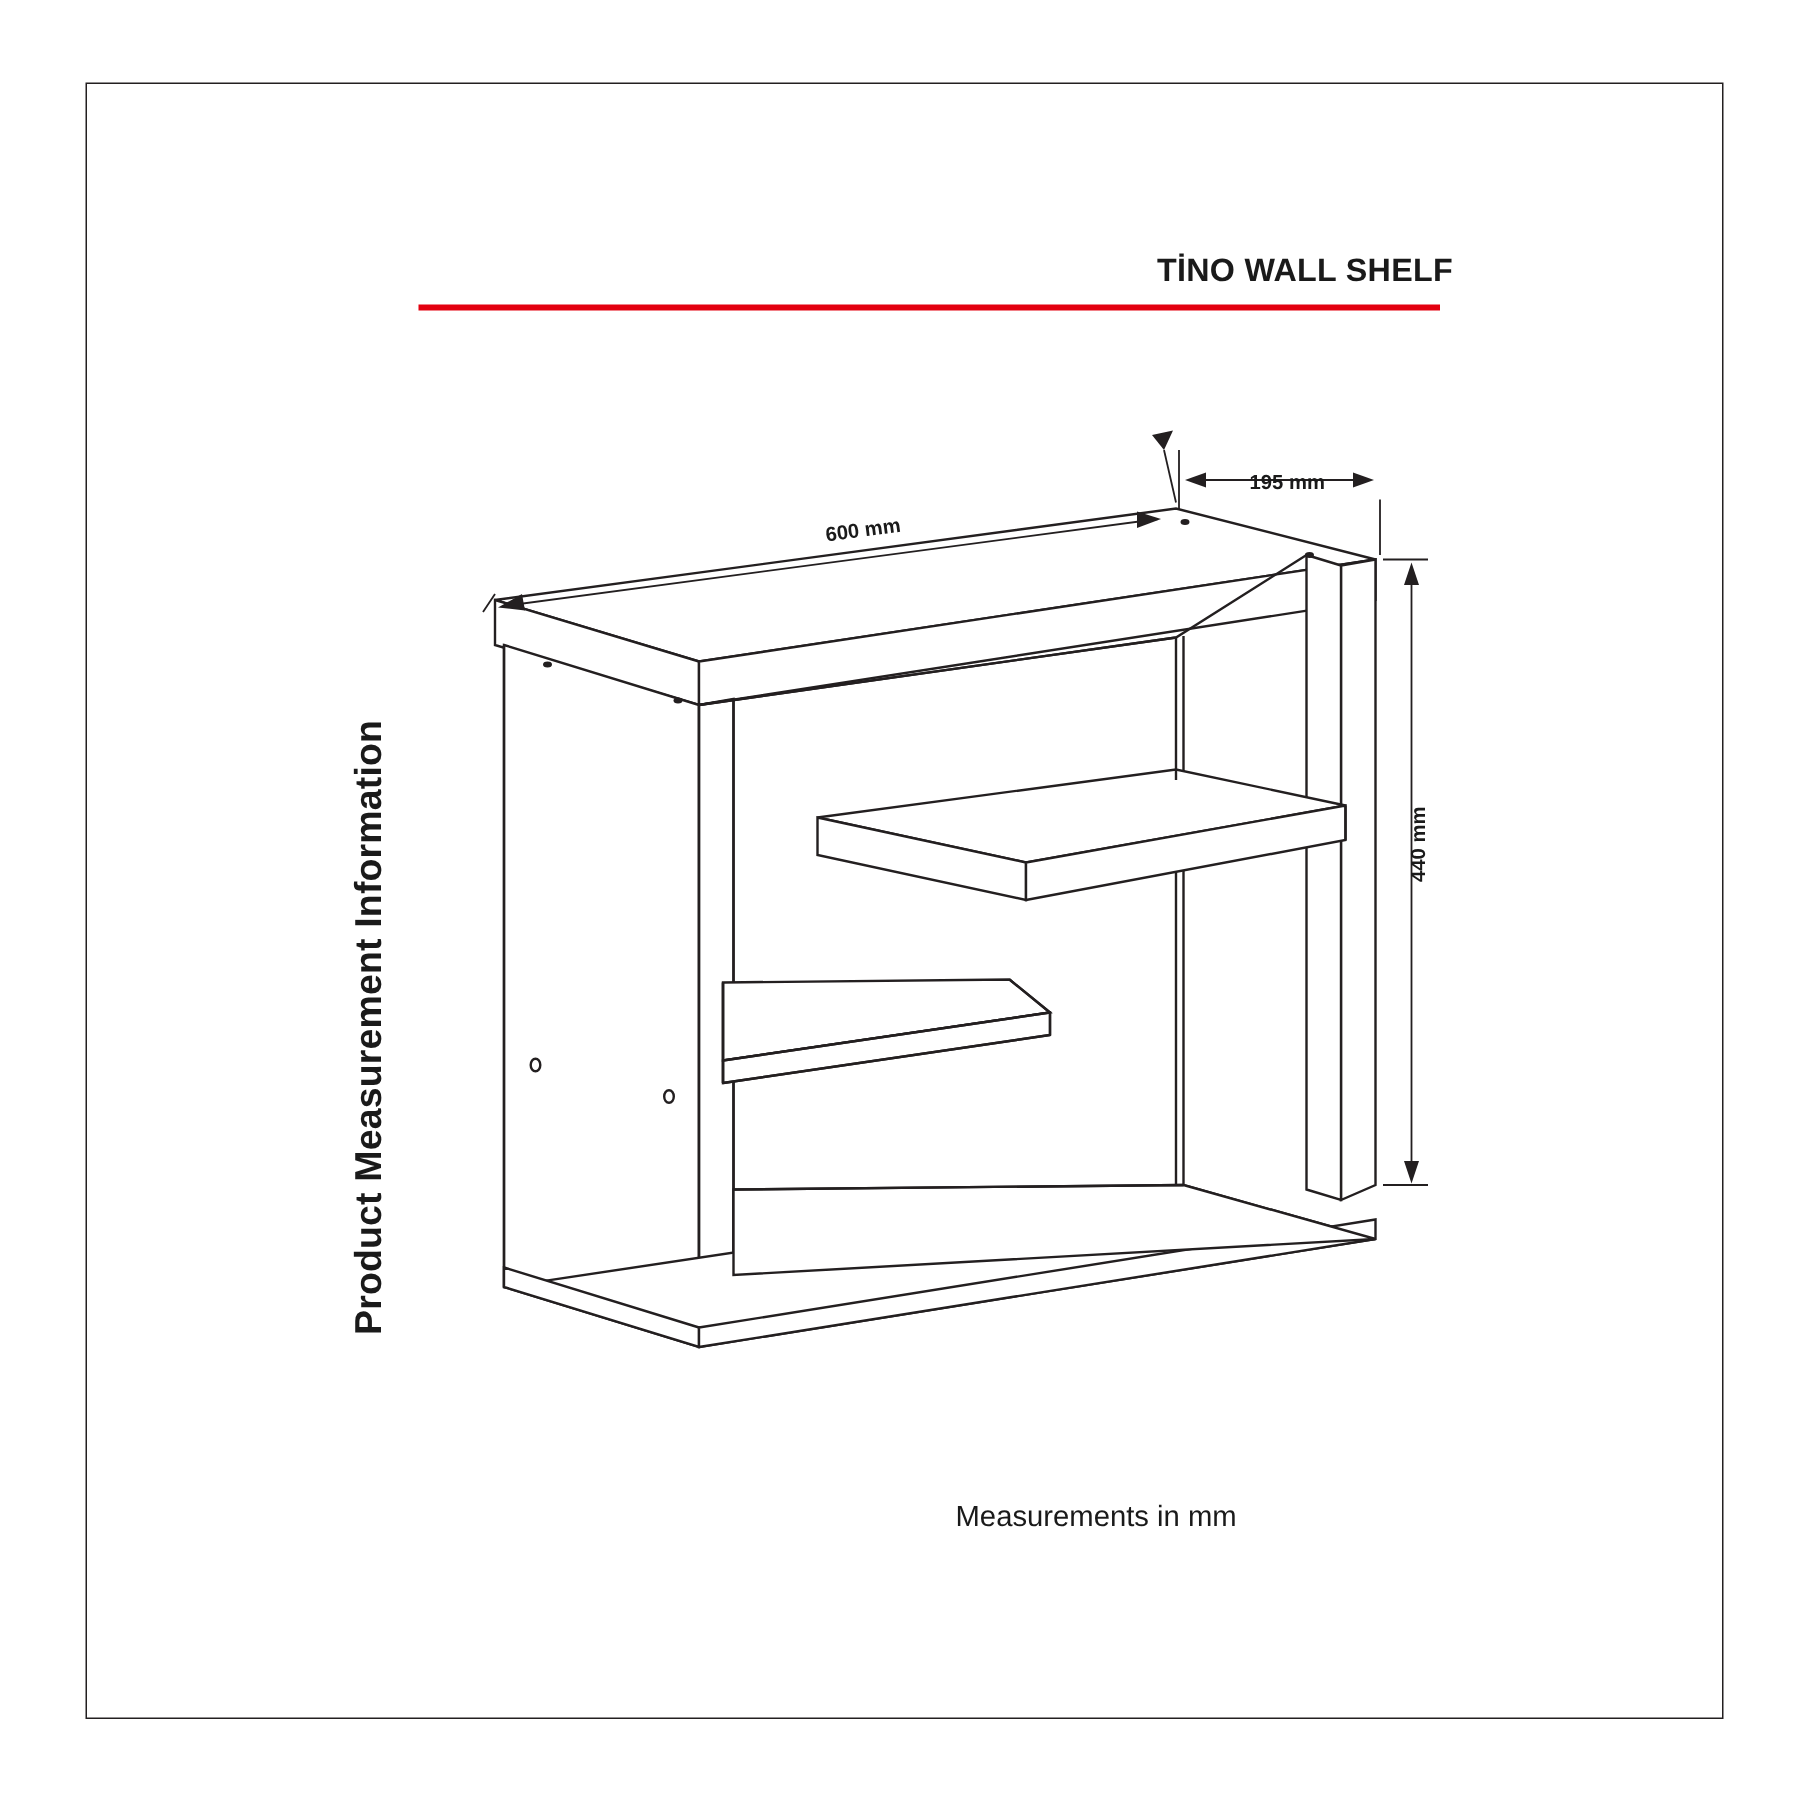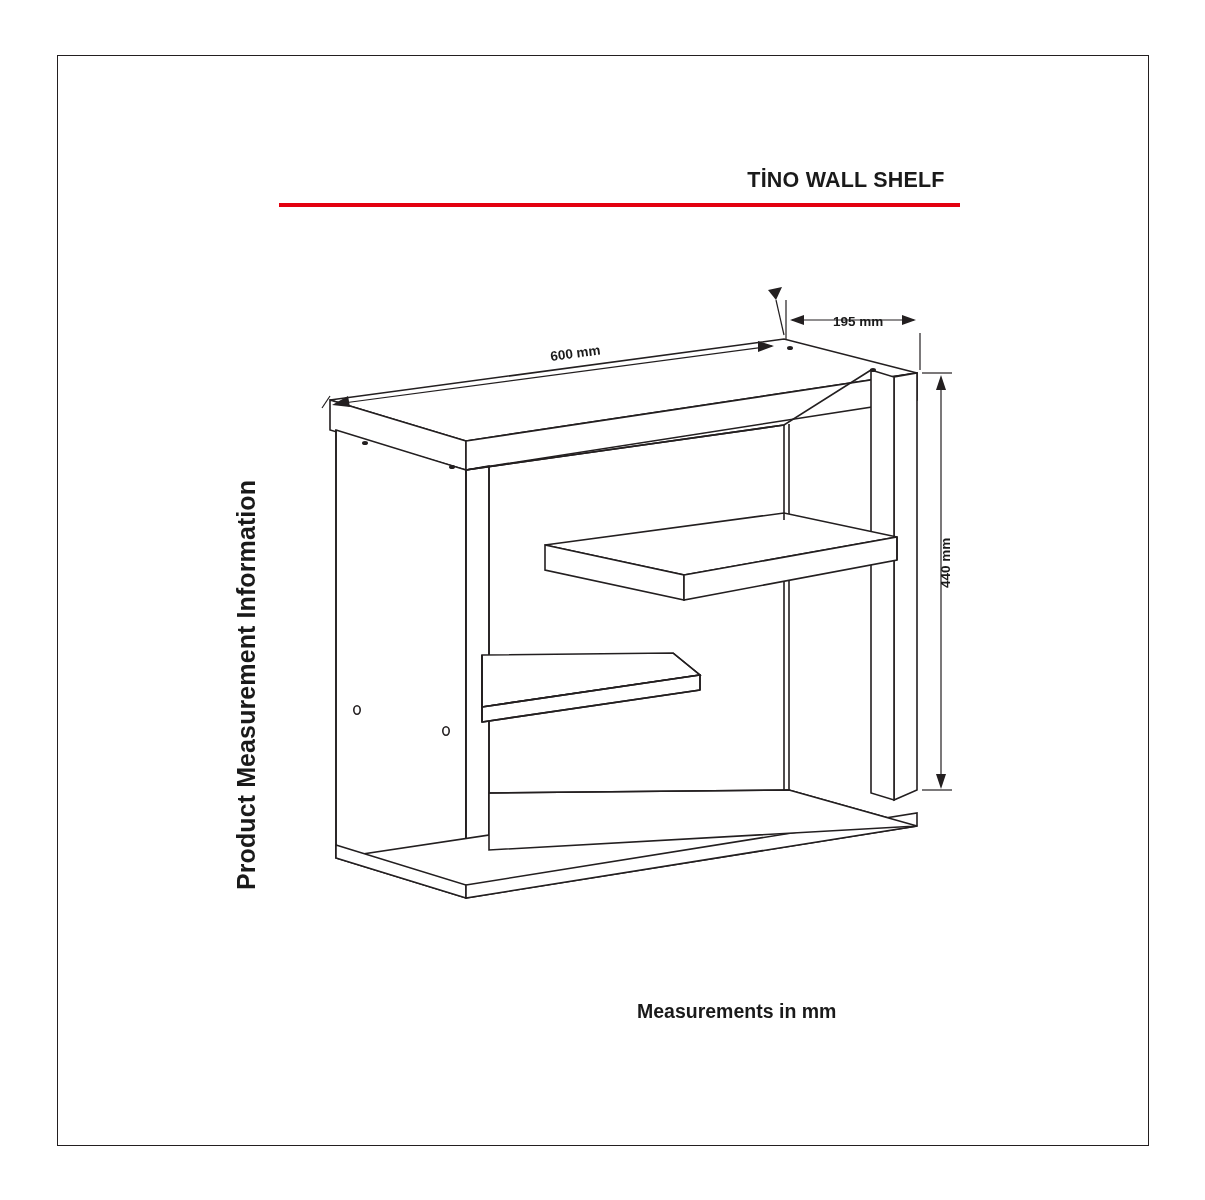--- a/index.html
+++ b/index.html
@@ -27,21 +27,21 @@
     top: 55px;
     width: 1092px;
     height: 1091px;
     border: 1px solid #231f20;
     box-sizing: border-box;
     background: #ffffff;
   }
   
   #title {
     position: absolute;
-    left: 636px;
+    left: 660px;
     top: 168px;
     width: 420px;
     text-align: center;
     font-size: 21.5px;
     font-weight: bold;
     letter-spacing: 0.2px;
     color: #1a1a1a;
     white-space: nowrap;
   }
   
@@ -66,21 +66,21 @@
     color: #1a1a1a;
     white-space: nowrap;
     letter-spacing: 0.1px;
   }
   
   #caption {
     position: absolute;
     left: 637px;
     top: 1000px;
     font-size: 19.5px;
-    font-weight: bold;
+    font-weight: normal;
     color: #1a1a1a;
     white-space: nowrap;
   }
   #drawing {
     position: absolute;
     left: 0;
     top: 0;
     width: 1205px;
     height: 1200px;
   }

